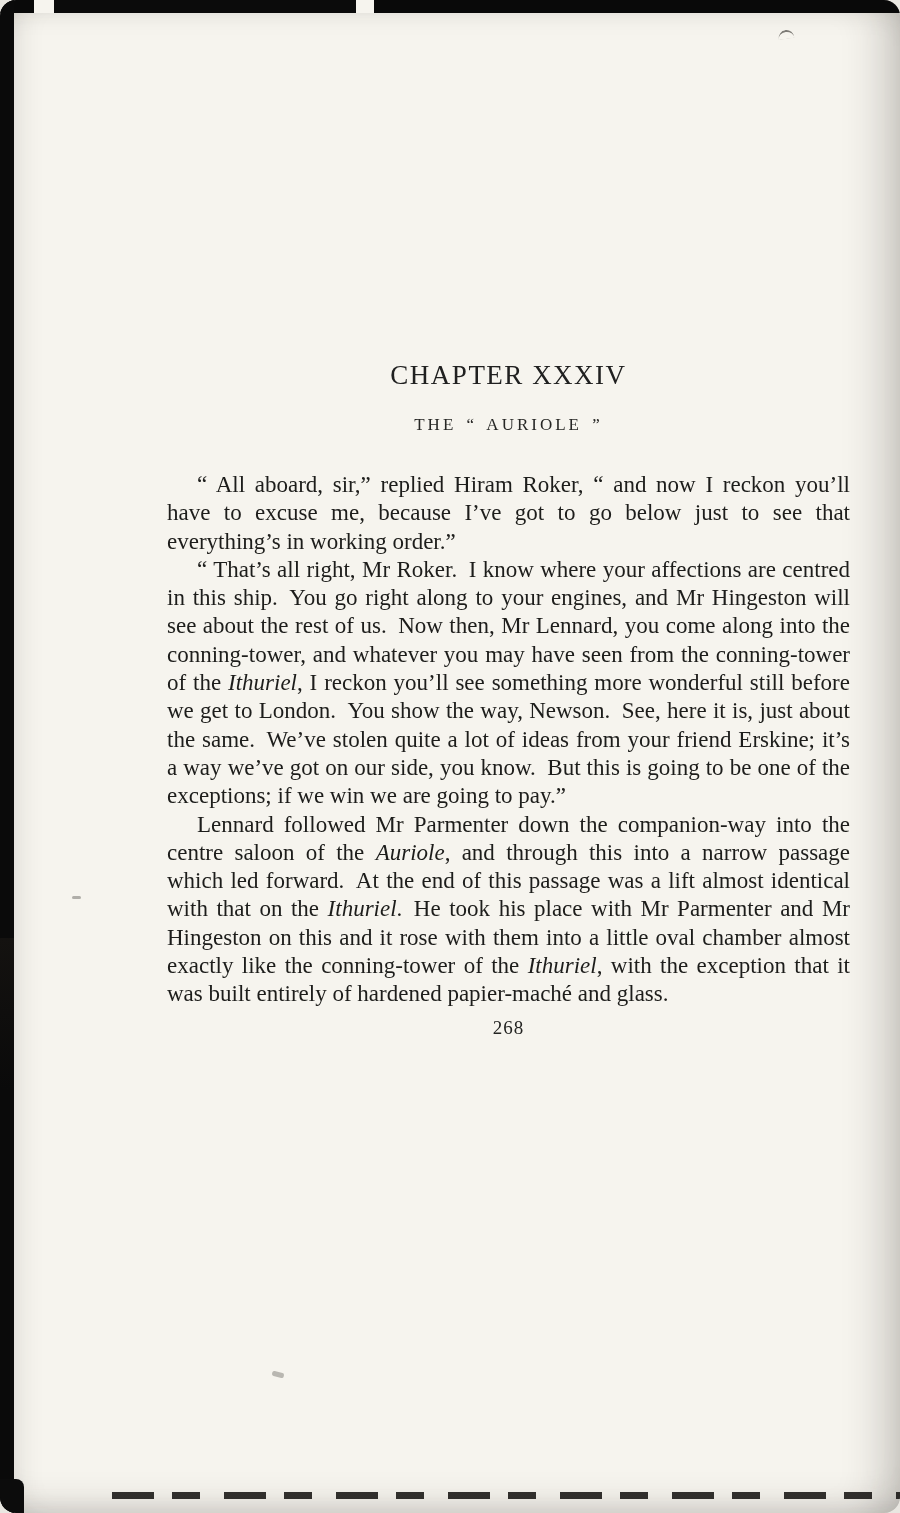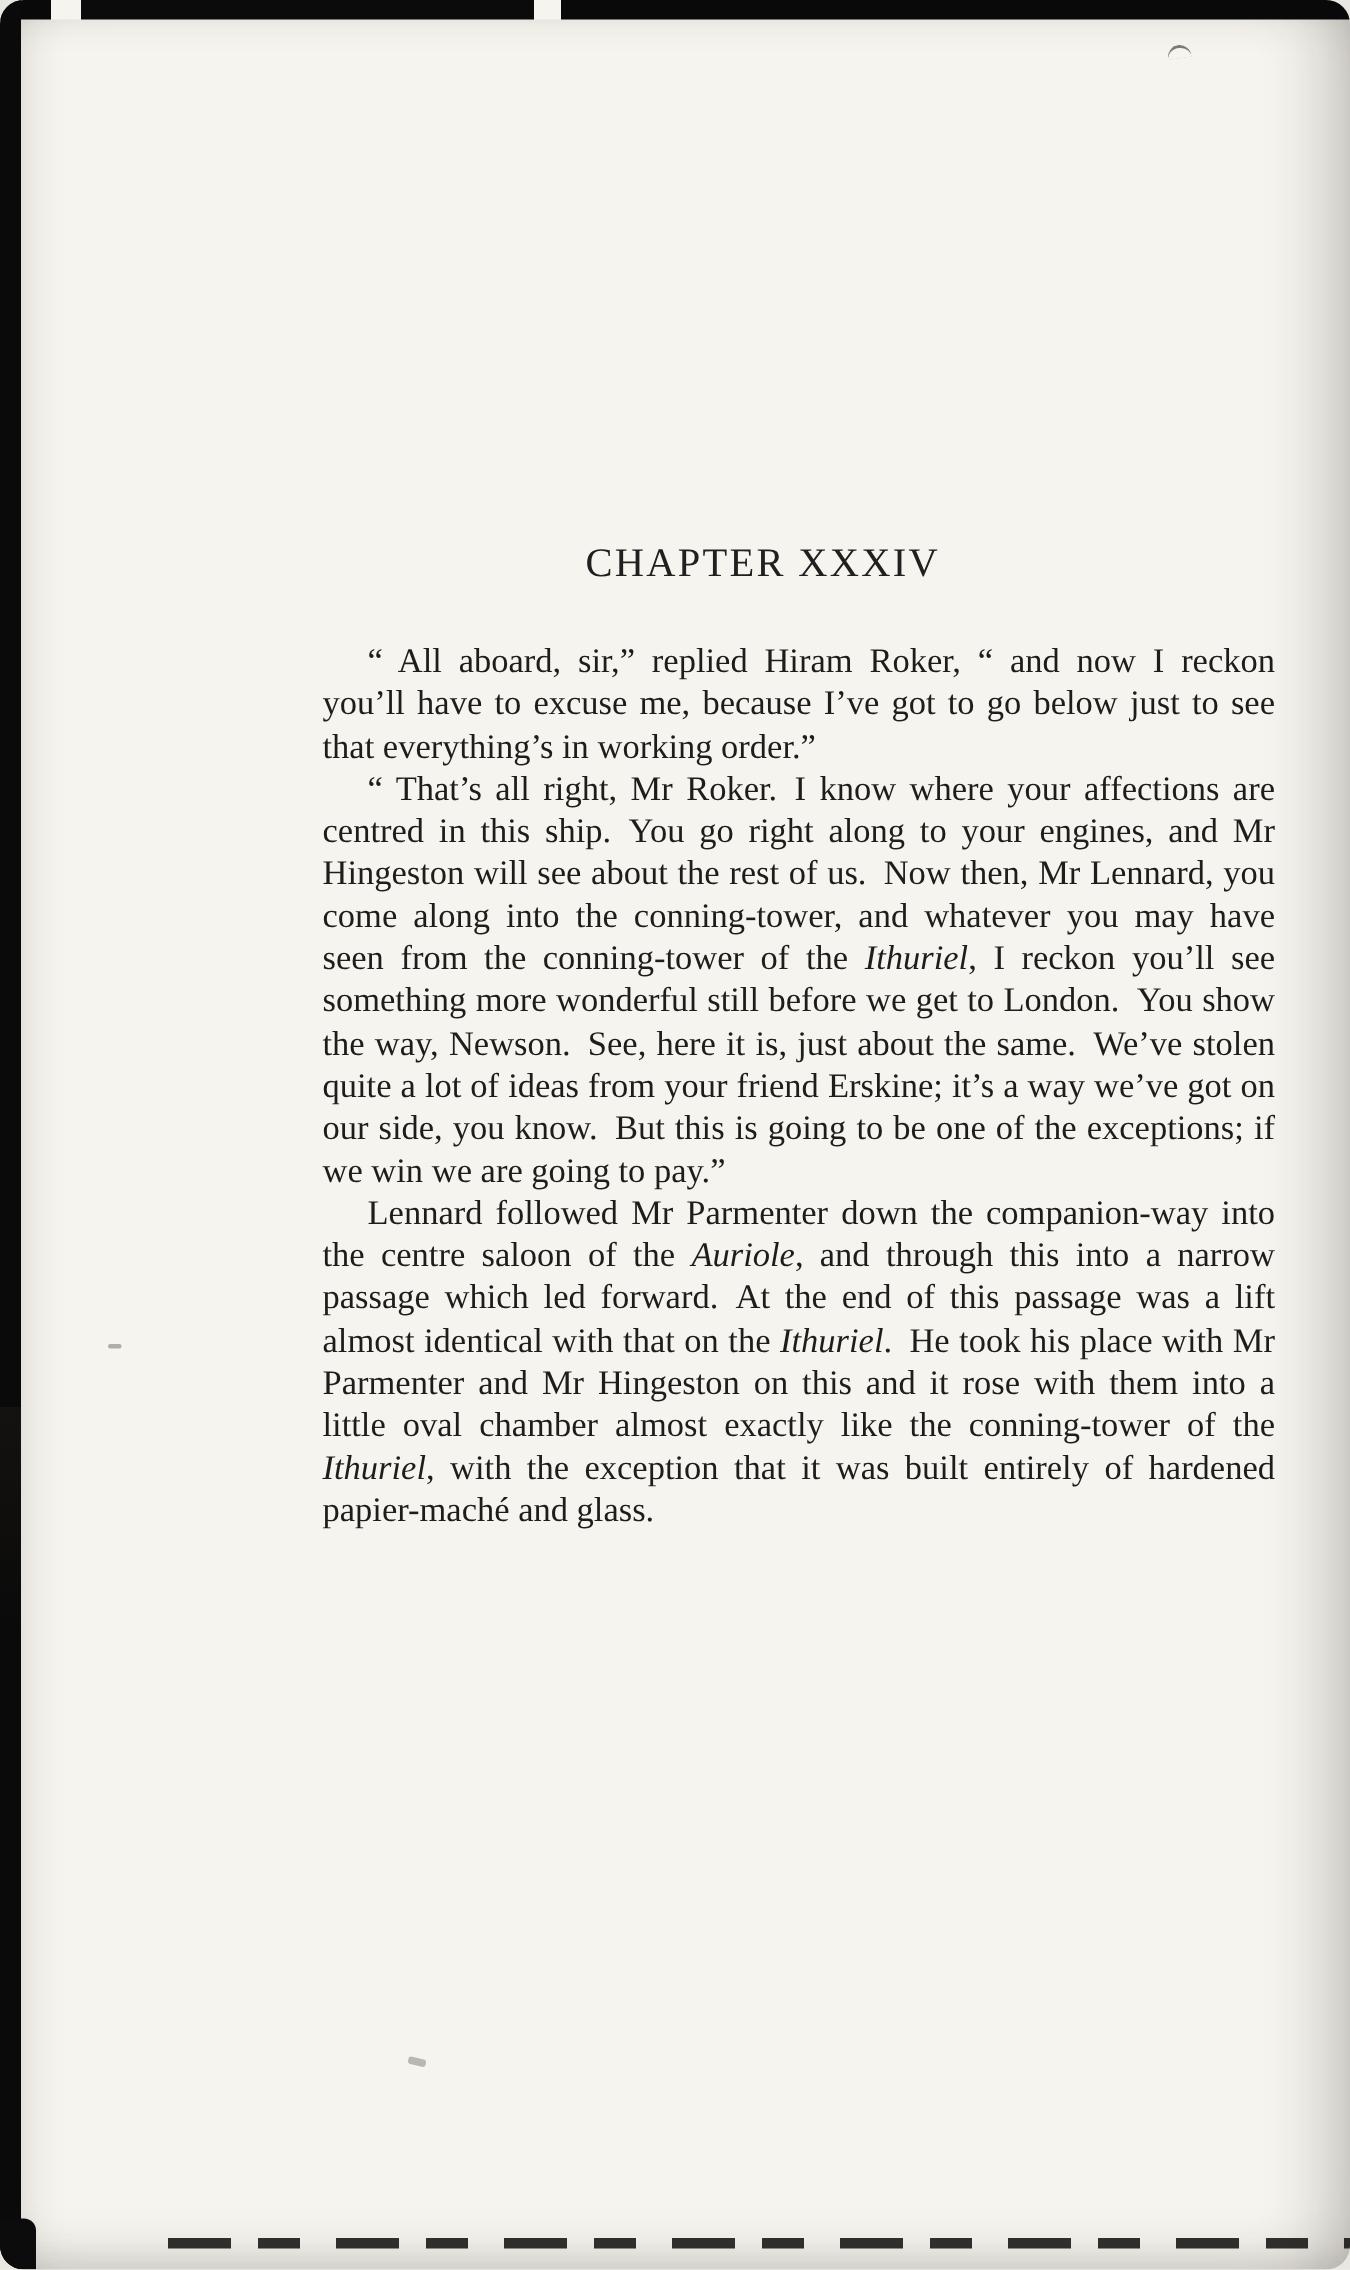--- a/index.html
+++ b/index.html
@@ -116,21 +116,20 @@
   .body-text p {
     margin: 0;
     font-size: 23px;
     line-height: 28.3px;
     text-align: justify;
     hyphens: none;
     color: #1d1d1b;
   }
   .body-text p.indent {
     text-indent: 30px;
-    margin-left: 48px;
   }
   .it { font-style: italic; }
   .sc { font-size: 0.8em; letter-spacing: 0.5px; }
   .page-number {
     margin-top: 8px;
     text-align: center;
     font-size: 19px;
     letter-spacing: 1px;
     color: #242422;
   }
@@ -138,25 +137,27 @@
 </head>
 <body>
 
 <div class="scan-page">
 
   <div class="edge-top"></div>
   <div class="edge-left"></div>
 
   <div class="content">
     <h1 class="chapter-heading">CHAPTER XXXIV</h1>
+    <h2 class="section-title">THE “ AURIOLE ”</h2>
     <div class="body-text" id="paragraphs">
         <p class="para indent"><span>“ All aboard, sir,” replied Hiram Roker, “ and now I reckon you’ll have to excuse me, because I’ve got to go below just to see that everything’s in working order.”</span></p>
         <p class="para indent"><span>“ That’s all right, Mr Roker. I know where your affections are centred in this ship. You go right along to your engines, and Mr Hingeston will see about the rest of us. Now then, Mr Lennard, you come along into the conning-tower, and whatever you may have seen from the conning-tower of the </span><span class="it">Ithuriel</span><span>, I reckon you’ll see something more wonderful still before we get to London. You show the way, Newson. See, here it is, just about the same. We’ve stolen quite a lot of ideas from your friend Erskine; it’s a way we’ve got on our side, you know. But this is going to be one of the exceptions; if we win we are going to pay.”</span></p>
         <p class="para indent"><span>Lennard followed Mr Parmenter down the companion-way into the centre saloon of the </span><span class="it">Auriole</span><span>, and through this into a narrow passage which led forward. At the end of this passage was a lift almost identical with that on the </span><span class="it">Ithuriel</span><span>. He took his place with Mr Parmenter and Mr Hingeston on this and it rose with them into a little oval chamber almost exactly like the conning-tower of the </span><span class="it">Ithuriel</span><span>, with the exception that it was built entirely of hardened papier-maché and glass.</span></p>
       </div>
+    <div class="page-number">268</div>
   </div>
 
   <div class="speck-tilde"></div>
   <div class="speck-dash-a"></div>
   <div class="speck-dash-b"></div>
   <div class="edge-bottom-marks"></div>
   <div class="corner-blob"></div>
 
 </div>
 

